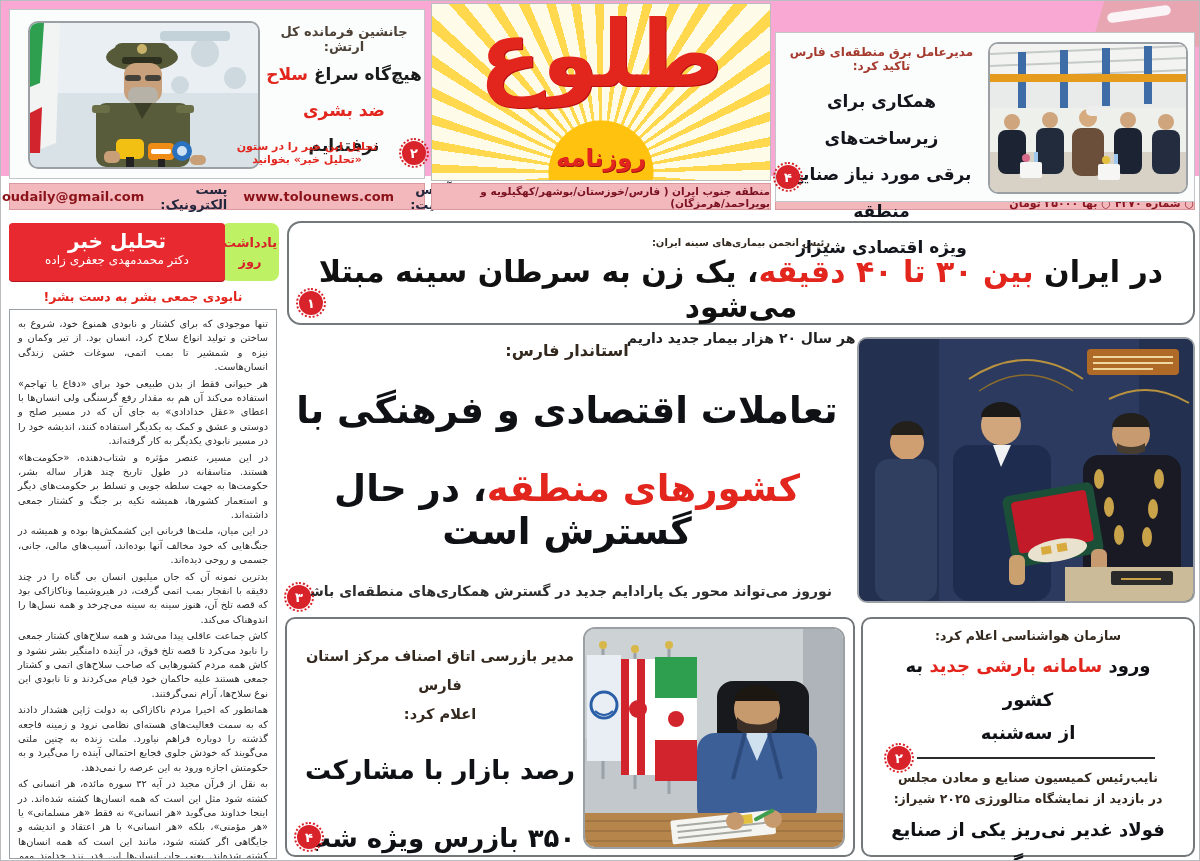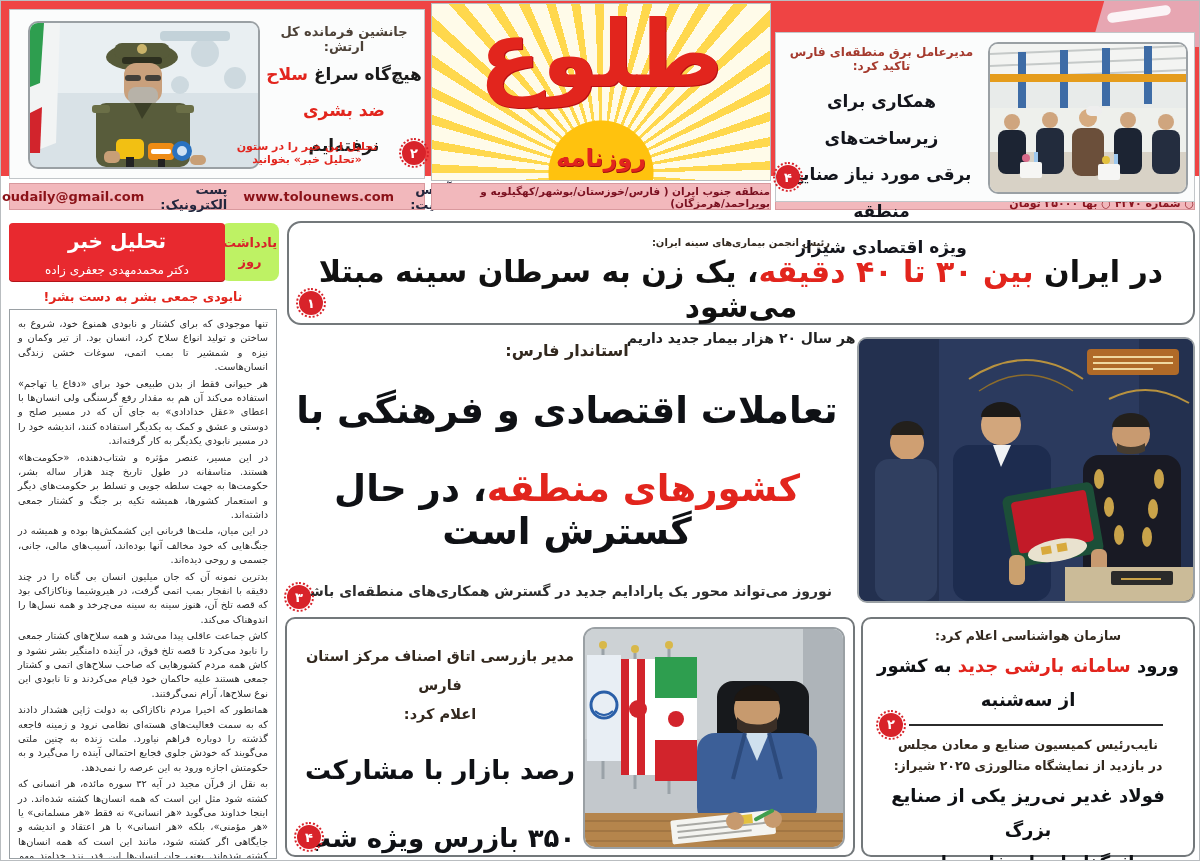--- a/index.html
+++ b/index.html
@@ -1,21 +1,21 @@
 <!DOCTYPE html>
 <html lang="fa" dir="rtl"><head>
 <meta charset="utf-8">
 <style>
   * { box-sizing: border-box; margin: 0; padding: 0; }
   body { background:#cfd3d6; font-family:"DejaVu Sans", sans-serif; }
   .page { position:relative; width:1200px; height:861px; margin:0 auto; background:#fff;
           overflow:hidden; direction:rtl; border:1px solid #b9bdc0; }
 
   
-  .top-band { position:absolute; left:0; top:0; width:1200px; height:175px; background:#ef4444; }
+  .top-band { position:absolute; left:0; top:0; width:1200px; height:175px; background:#f9a8d4; }
   .corner-banner { position:absolute; right:0; top:0; width:110px; height:46px;
                    background:#e7a6b2; clip-path:polygon(12% 0,100% 0,100% 100%,0 100%); }
   .corner-slash { position:absolute; right:30px; top:8px; width:64px; height:10px; background:#fdfdfd;
                   transform:rotate(-8deg); border-radius:5px; opacity:.9; }
 
   .card { position:absolute; background:#fbfcfc; border:1px solid #c2c6c9; }
   .army-card { left:8px; top:8px; width:416px; height:170px; }
   .electric-card { left:774px; top:8px; width:420px; height:170px; z-index:2;margin-top:23px; }
 
   .photo-frame { position:absolute; border:2px solid #9aa0a4; border-radius:10px; overflow:hidden; background:#ccc; }
@@ -67,21 +67,21 @@
   .lead-sub { margin-top:6px; font-size:14px; font-weight:bold; color:#222; }
 
   
   .analysis { position:absolute; left:6px; top:218px; width:272px; height:640px; }
   .col-tab { position:absolute; right:0; top:4px; width:58px; height:58px; background:#bef264;
              border-radius:8px; color:#d8232a; font-weight:bold; font-size:13px;
              display:flex; flex-direction:column; align-items:center; justify-content:center; line-height:1.5; }
   .col-head { position:absolute; right:54px; left:2px; top:4px; height:58px; background:#e8292f;
               border-radius:4px; text-align:center; color:#fff; box-shadow:0 1px 0 #b31318; }
   .col-title { font-size:20px; font-weight:bold; margin-top:6px; }
-  .col-author { font-size:12px; margin-top:10px; }
+  .col-author { font-size:12px; margin-top:0; }
   .col-subtitle { position:absolute; left:0; right:0; top:70px; text-align:center;
                   color:#e2251d; font-size:12.5px; font-weight:bold; }
   .col-body { position:absolute; left:2px; right:2px; top:90px; bottom:0; border:1px solid #9aa0a4;
               background:#fff; padding:7px 8px; overflow:hidden; }
   .col-body p { font-size:9.8px; line-height:1.47; text-align:justify; color:#2b2b2b; margin-bottom:2px; }
 
   
   .governor { position:absolute; left:286px; top:330px; width:560px; height:276px; text-align:center; }
   .gov-kicker { margin-top:10px; font-size:16px; font-weight:bold; color:#33291f; }
   .gov-hl { font-size:37px; font-weight:bold; color:#0f1115; line-height:1.55; margin-top:22px; }
@@ -94,21 +94,21 @@
                 border:2px solid #73787b; border-radius:10px; background:#fff; }
   .market-text { position:absolute; right:270px; left:10px; top:10px; text-align:center; }
   .market-kicker { font-size:14.5px; font-weight:bold; color:#33291f; line-height:2;margin-top:13px; }
   .market-hl { font-size:26px; font-weight:bold; color:#0f1115; line-height:2.6; margin-top:8px; }
   .market-photo { left:296px; top:8px; width:262px; height:222px; position:absolute;
                   border:2px solid #9aa0a4; border-radius:12px; overflow:hidden; }
 
   
   .briefs-box { position:absolute; left:860px; top:616px; width:334px; height:240px;
                 border:2px solid #73787b; border-radius:10px; background:#fff; }
-  .brief { position:relative; text-align:center; padding:6px 12px 2px; }
+  .brief { position:relative; text-align:center; padding:6px 20px 2px; }
   .brief-kicker { font-size:12.5px; font-weight:bold; color:#33291f; line-height:1.7; }
   .brief-hl { font-size:18px; font-weight:bold; color:#0f1115; line-height:1.85; margin-top:3px; }
   .brief-sep { position:relative; border-top:2px solid #2b2b2b; margin:8px 18px 0 34px; }
   .brief-sep .badge { position:absolute; left:-30px; top:-13px; }
 </style>
 </head>
 <body>
 
 <div class="page">
 

